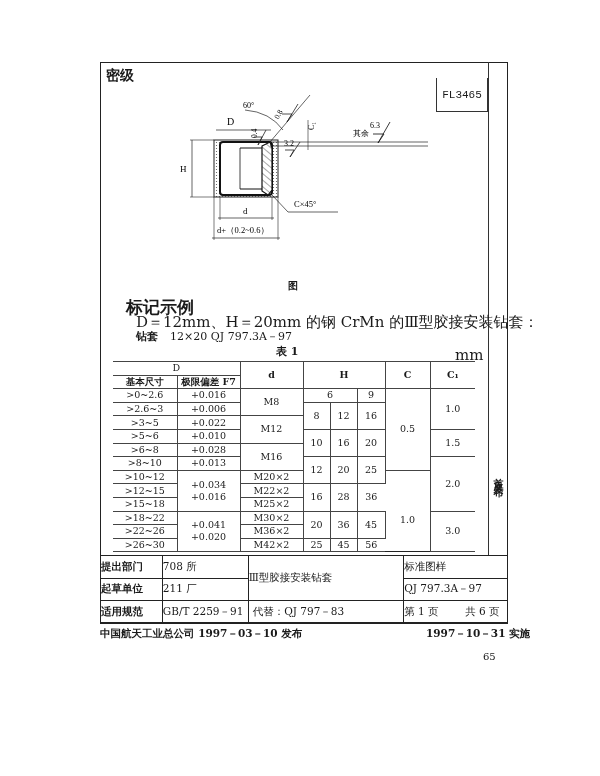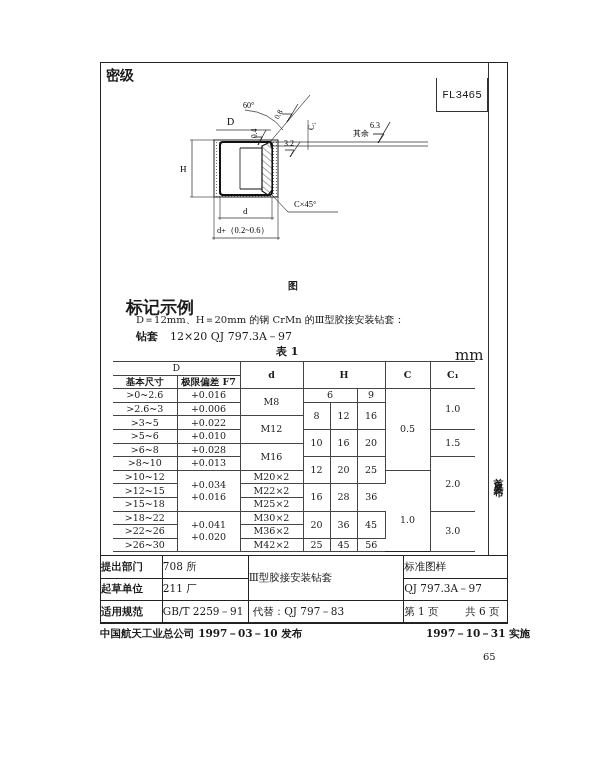--- a/index.html
+++ b/index.html
@@ -7,21 +7,21 @@
          font-family:"DejaVu Serif","Liberation Serif",serif; color:#1a1a1a; }
   .abs { position:absolute; }
   .frame { position:absolute; left:100px; top:62px; width:408px; height:561px; border:1.2px solid #222; box-sizing:border-box; }
   .side-line { position:absolute; left:488px; top:62px; width:0; height:493px; border-left:1px solid #333; }
   .code-box { position:absolute; left:436px; top:62px; width:52px; height:34px; border:1px solid #333; border-top:none; box-sizing:border-box;
               font-size:11px; display:flex; align-items:center; justify-content:center; font-family:Liberation Mono, monospace;margin-top:16px; }
   .secret { position:absolute; left:106px; top:67px; font-size:14px; font-weight:bold;font-family:Liberation Serif, serif; }
   .side-text { position:absolute; left:491px; top:470px; width:14px; font-size:10px; font-weight:bold; writing-mode:vertical-rl; letter-spacing:3px; }
   .fig-caption { position:absolute; left:288px; top:279px; font-size:10px; font-weight:bold; }
   .mark-title { position:absolute; left:126px; top:296px; font-size:17px; font-weight:bold; }
-  .mark-line1 { position:absolute; left:136px; top:313px; font-size:10px; }
+  .mark-line1 { position:absolute; left:136px; top:313px; font-size:15px; }
   .mark-line2 { position:absolute; left:136px; top:329px; font-size:11px; }
   .mark-line2 .lbl { font-weight:bold; margin-right:12px;text-align:center; }
   .table-title { position:absolute; left:276px; top:344px; font-size:11px; font-weight:bold; }
   .unit { position:absolute; left:455px; top:346px; font-size:15px; }
 
   table.spec { position:absolute; left:113px; top:361px; width:362px; border-collapse:collapse; font-size:9.5px;
                border-top:1.5px solid #222; border-bottom:1.5px solid #222; }
   table.spec td { border:1px solid #444; text-align:center; padding:0; height:12.6px; line-height:12px; }
   table.spec tr td:first-child { border-left:none; }
   table.spec tr td:last-child { border-right:none; }

